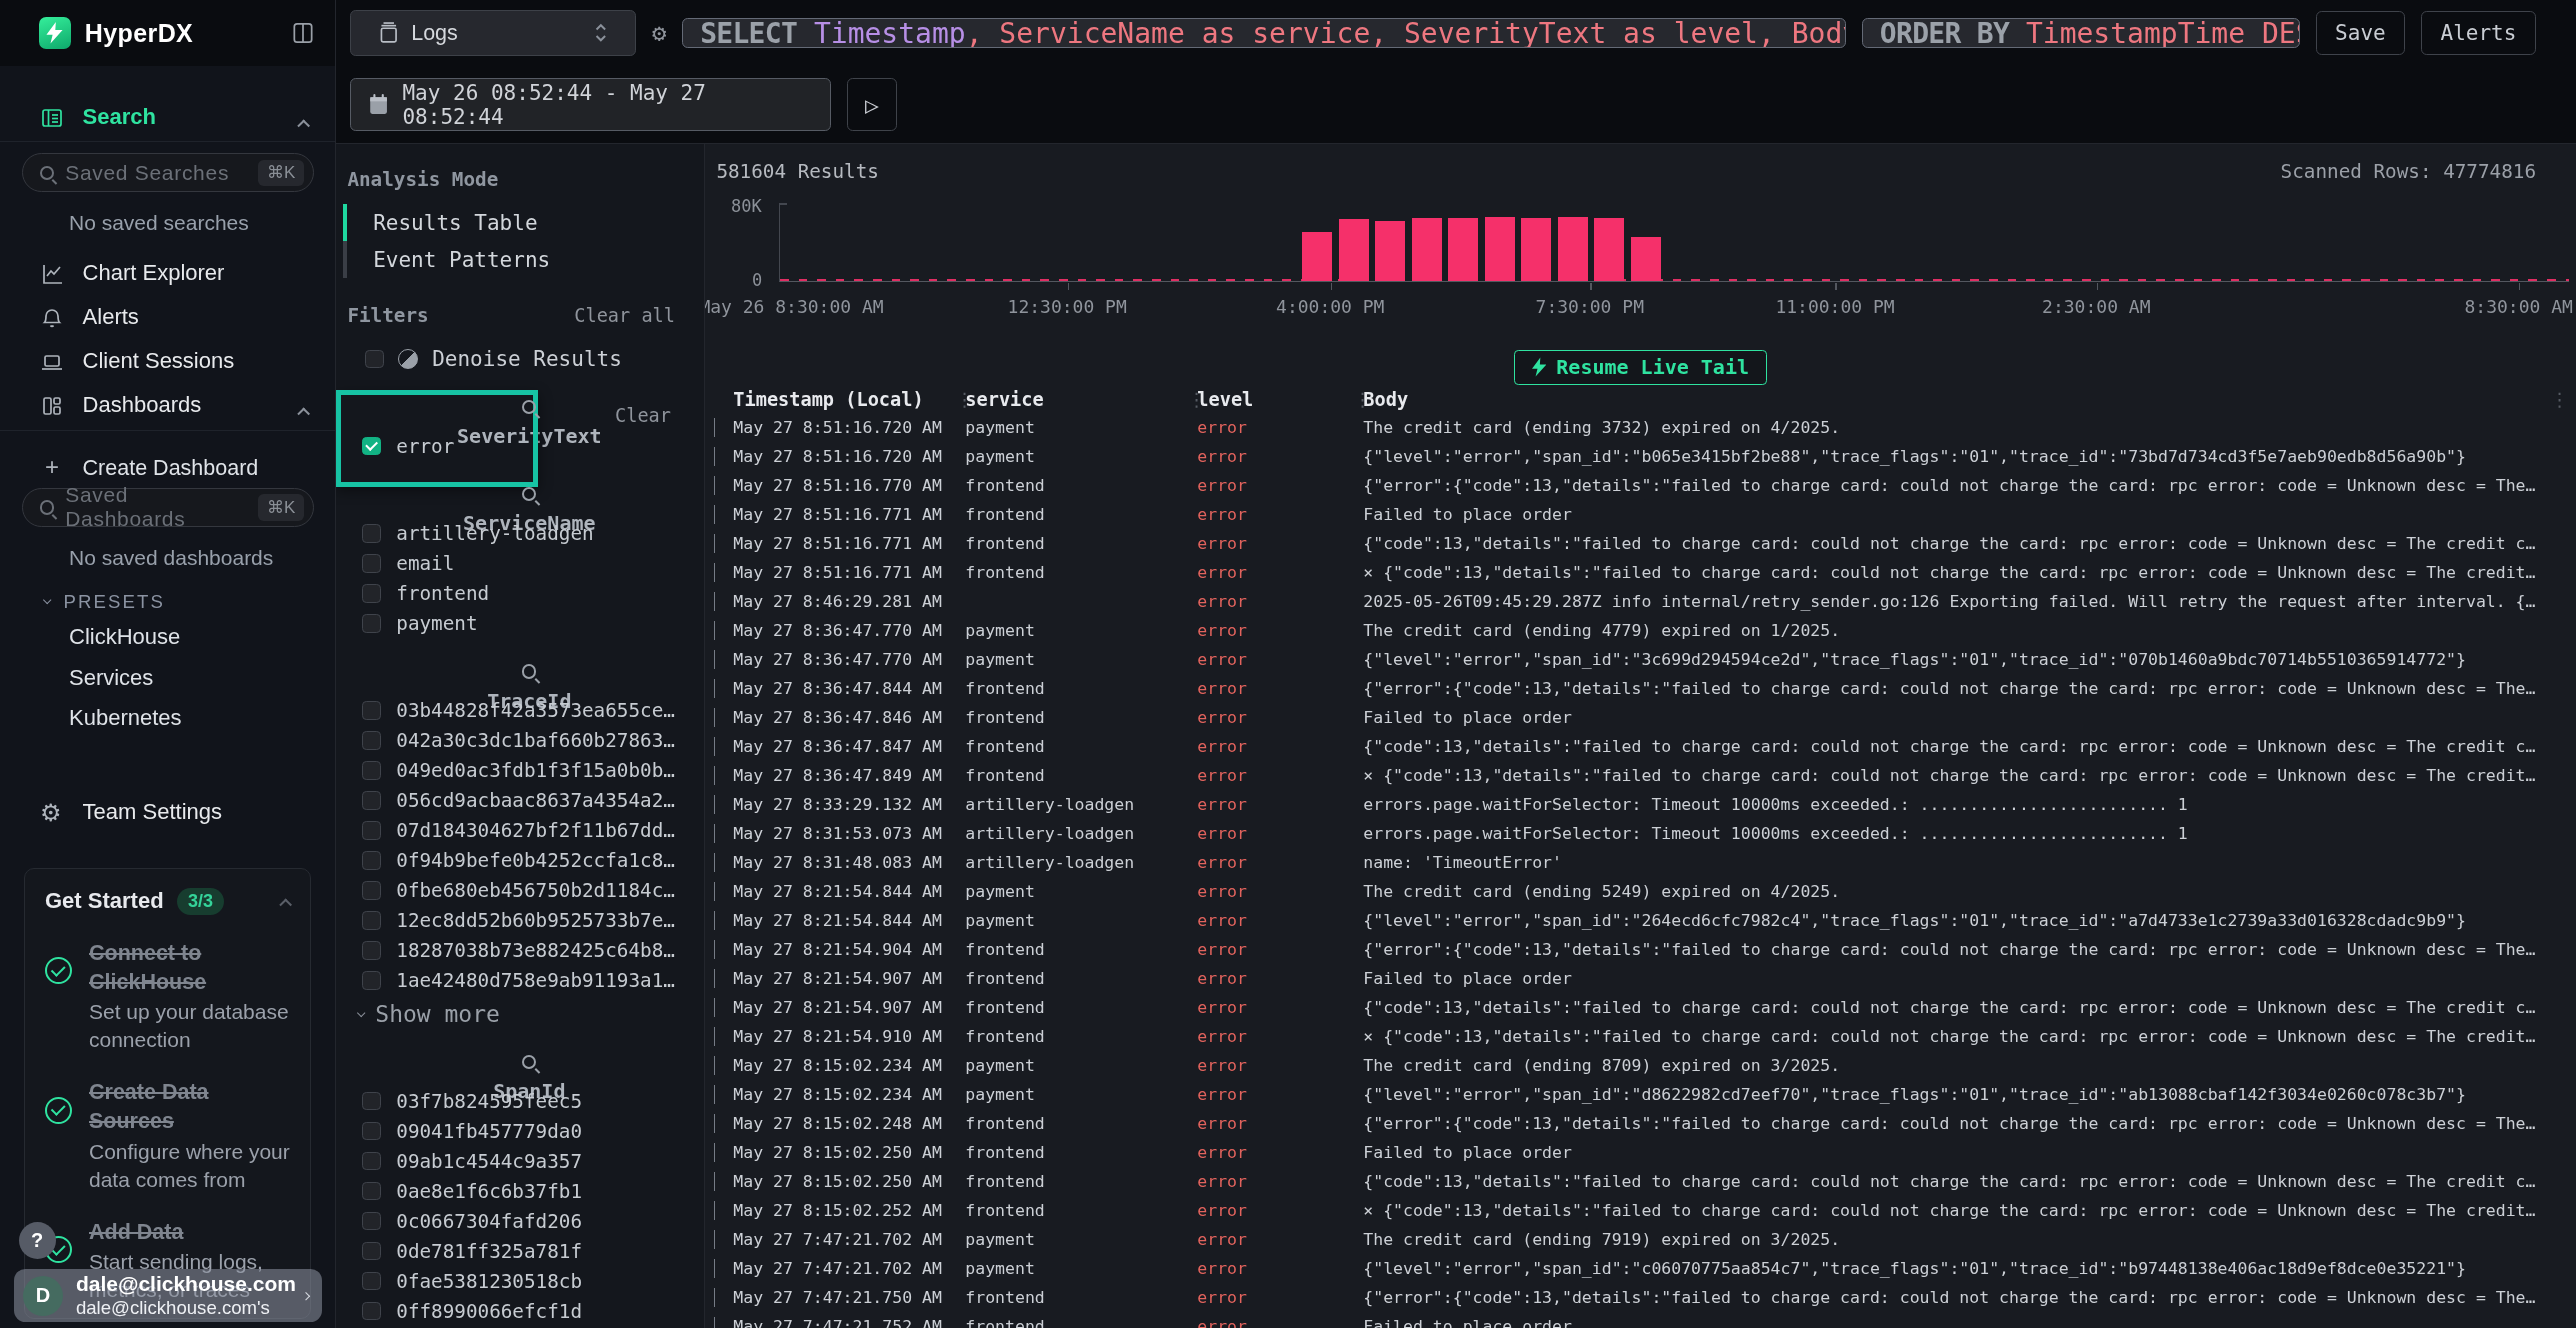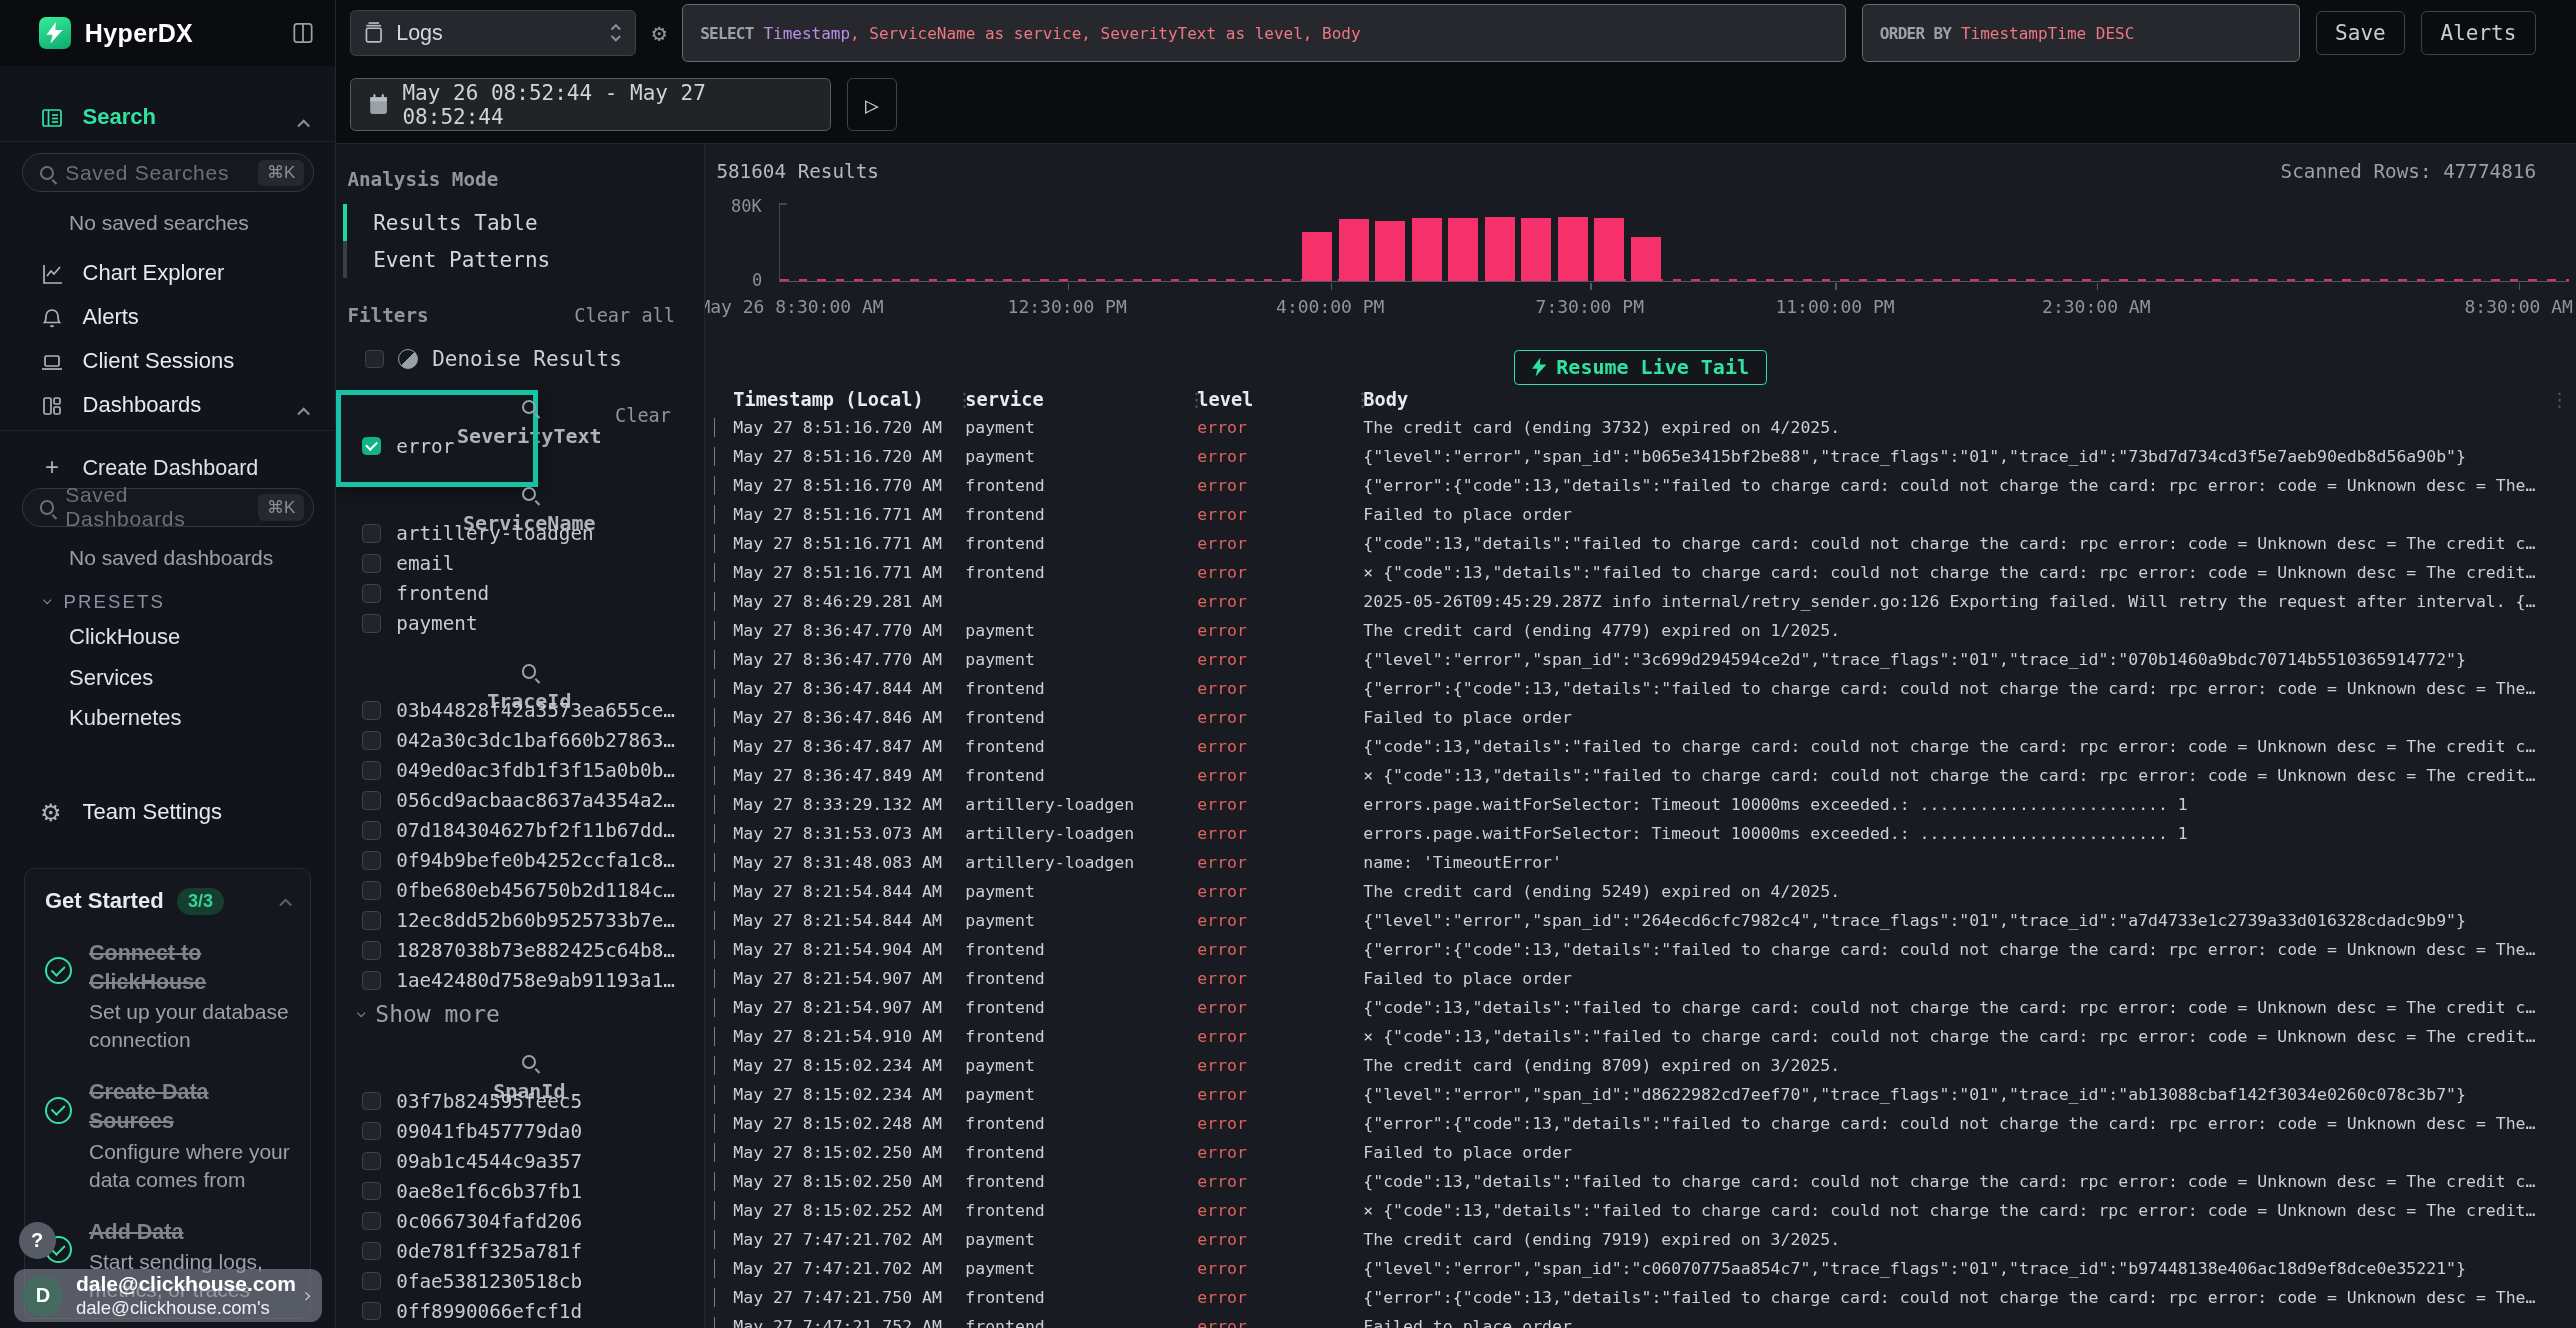--- a/index.html
+++ b/index.html
@@ -13,23 +13,23 @@
   html,body{width:2576px;height:1328px;overflow:hidden;background:var(--main);
     font-family:"Liberation Sans",sans-serif;-webkit-font-smoothing:antialiased;}
   .mono{font-family:"DejaVu Sans Mono",monospace;}
   
   .topbar{position:absolute;left:0;top:0;width:2576px;height:66px;background:var(--topbar);display:flex;align-items:center;z-index:5;}
   .brand{width:336px;height:66px;display:flex;align-items:center;padding:0 18.6px 0 39px;border-right:0.7px solid var(--line);flex:none;}
   .logo-badge{width:31.5px;height:31.5px;border-radius:7.2px;background:linear-gradient(160deg,#35ef9b,#0ea86b);display:flex;align-items:center;justify-content:center;flex:none;}
   .brand-name{color:#fff;font-size:25px;font-weight:bold;margin-left:14.3px;letter-spacing:0.4px;flex:1;}
   .panel-toggle{color:#9aa0a8;flex:none;cursor:pointer;}
   .topbar-controls{flex:1;display:flex;align-items:center;gap:15.7px;padding:0 40px 0 14.3px;min-width:0;}
-  .select-box{width:286px;height:46px;background:var(--input);border:0.7px solid #3d4148;border-radius:5.7px;display:flex;align-items:center;padding:0 12px;color:#d5d8dd;font-size:21.5px;gap:11.4px;flex:none;}
+  .select-box{width:286px;height:46px;background:var(--input);border:0.7px solid #3d4148;border-radius:5.7px;display:flex;align-items:center;padding:0 27px;color:#d5d8dd;font-size:21.5px;gap:11.4px;flex:none;}
   .select-box .grow{flex:1;}
-  .qinput{height:58px;background:var(--input);border:0.7px solid var(--input-b-lite);border-radius:5.7px;display:flex;align-items:center;padding:0 17px;font-size:16px;white-space:nowrap;overflow:hidden;}
+  .qinput{height:30px;background:var(--input);border:0.7px solid var(--input-b-lite);border-radius:5.7px;display:flex;align-items:center;padding:0 17px;font-size:28px;white-space:nowrap;overflow:hidden;}
   .q-select{flex:1;min-width:0;}
   .q-order{width:438px;flex:none;}
   .kw{color:#9ba1a9;font-weight:bold;letter-spacing:-0.7px;}
   .tok-p{color:var(--sqlpurple);} .tok-r{color:var(--sqlred);}
   .tbtn{height:44px;padding:0 18.6px;border:0.7px solid #3f434b;border-radius:5.7px;background:transparent;color:#c9cdd3;font-size:21px;font-family:"DejaVu Sans Mono",monospace;display:flex;align-items:center;flex:none;cursor:pointer;}
   
   .row2{position:absolute;left:336px;top:66px;right:0;height:77px;background:var(--topbar);display:flex;align-items:center;padding:0 50px 0 14.3px;gap:15.7px;z-index:4;}
   .search-input{flex:1;height:53px;background:#212327;border:0.7px solid var(--input-b-lite);border-radius:5.7px;display:flex;align-items:center;padding:0 18.6px;font-size:21.5px;min-width:0;}
   .search-input .ph{color:#63686f;flex:1;white-space:nowrap;overflow:hidden;}
   .lang-sql{color:#9ba0a8;} .lang-sep{color:#4a4e55;margin:0 10px;} .lang-lucene{color:var(--green);}

